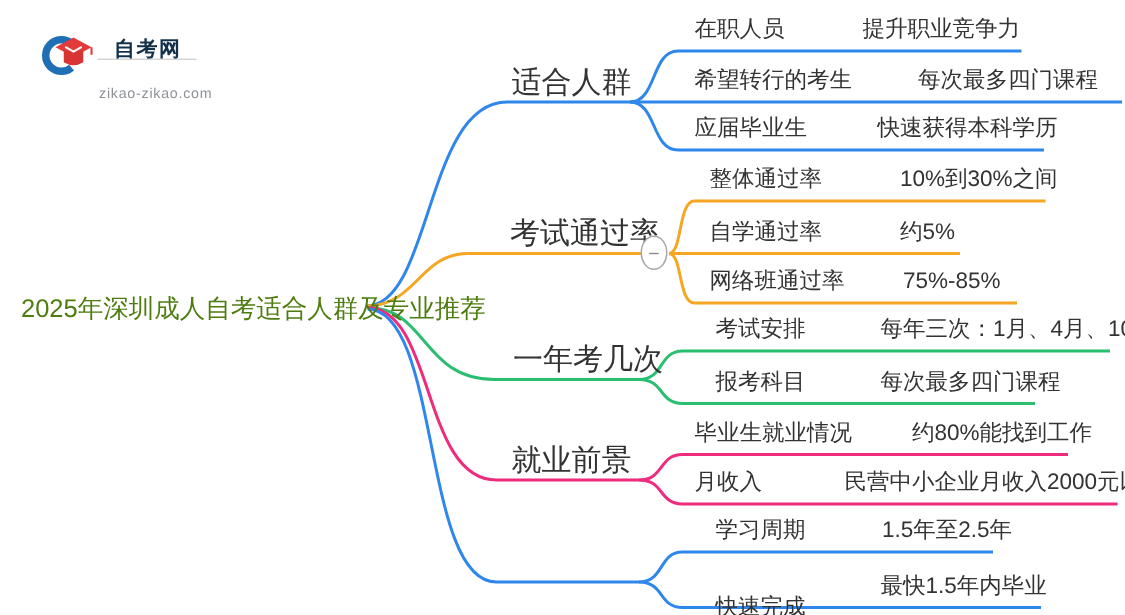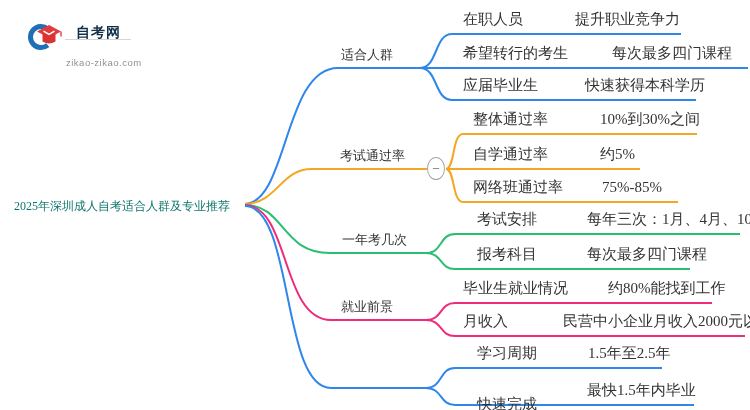--- a/index.html
+++ b/index.html
@@ -12,24 +12,23 @@
     font-family:"Liberation Sans","DejaVu Sans",sans-serif;
     border-radius:25px;
   }
   svg.lines { position:absolute; left:0; top:0; z-index:1; }
   .lbl {
     position:absolute;
     white-space:nowrap;
     color:#333333;
     z-index:3;
     line-height:19px;
-    font-family:Liberation Serif, serif;
   }
-  .root  { font-size:12px; color:#0f766e; line-height:18px; }
-  .parent{ font-size:13px; line-height:18px; }
+  .root  { font-size:17px; color:#4d7c0f; line-height:18px; }
+  .parent{ font-size:20px; line-height:18px; }
   .child { font-size:15px; }
   .collapse-btn {
     position:absolute;
     left:427px; top:157px;
     width:18px; height:23px;
     background:#ffffff;
     border:1.6px solid #a8a8a8;
     border-radius:50%;
     z-index:4;
     display:flex; align-items:center; justify-content:center;

